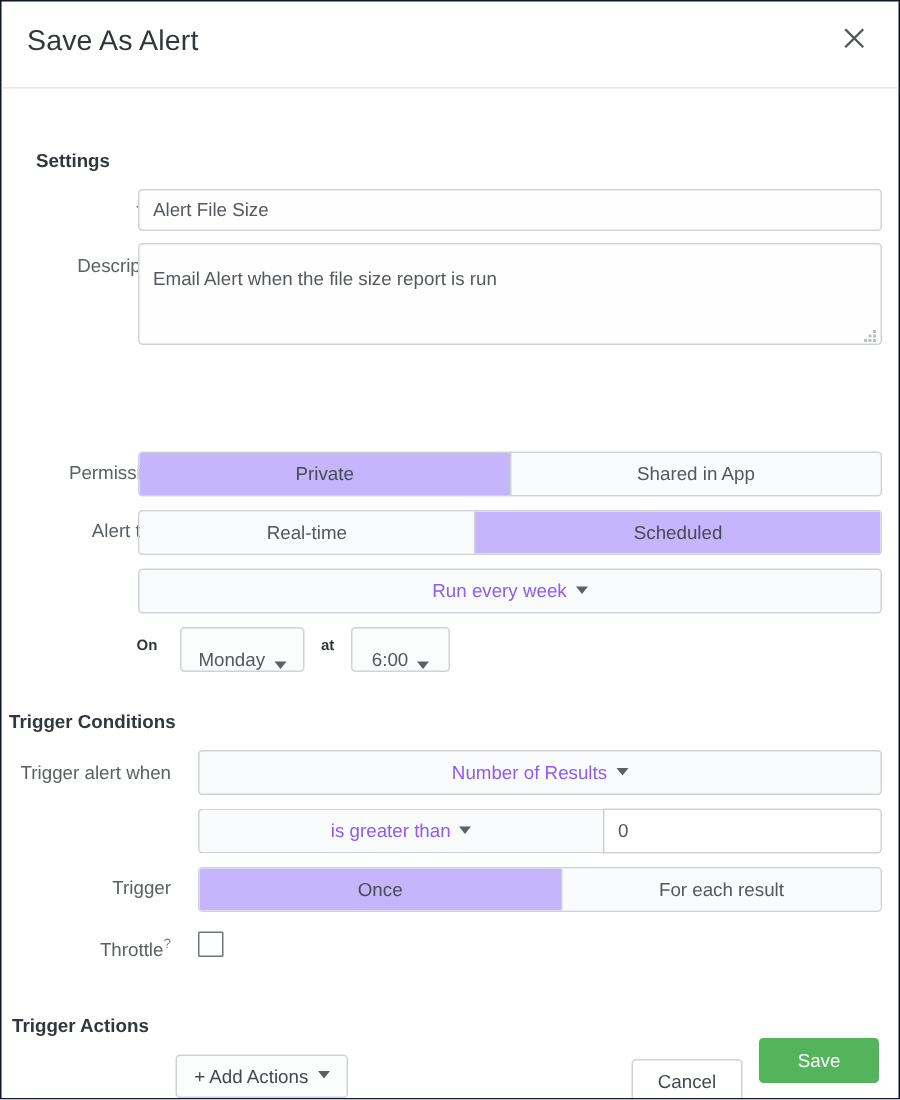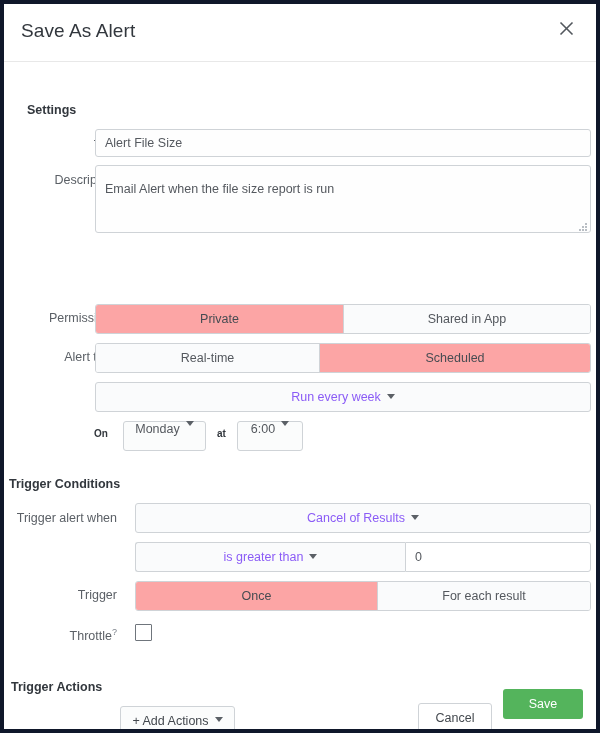--- a/index.html
+++ b/index.html
@@ -11,21 +11,21 @@
   body {
     font-family: "Liberation Sans", sans-serif;
     -webkit-font-smoothing: antialiased;
   }
   #dialog {
     position: relative;
     width: 600px;
     height: 733px;
     box-sizing: border-box;
     background: #ffffff;
-    border: 4px solid #0f172a;
+    border: 1px solid #0f172a;
     overflow: hidden;
   }
 
   
   .dlg-header {
     position: relative;
     height: 58px;
     box-sizing: border-box;
     border-bottom: 1px solid #e8e8e8;
   }
@@ -128,21 +128,21 @@
     display: flex;
     align-items: center;
     justify-content: center;
     font-size: 12.5px;
     color: #54585e;
     background: #fafbfc;
     cursor: pointer;
     height: 100%;
   }
   .seg-opt.selected {
-    background: #fca5a5;
+    background: #c4b5fd;
     color: #474c52;
   }
   .seg-opt + .seg-opt { border-left: 1px solid #cfd3d7; }
 
   
   .dd-wide {
     position: absolute;
     box-sizing: border-box;
     height: 30px;
     display: flex;
@@ -166,21 +166,21 @@
     position: relative;
     top: -1px;
   }
 
   
   .dd-small {
     position: absolute;
     box-sizing: border-box;
     height: 30px;
     display: flex;
-    align-items: flex-start;
+    align-items: flex-end;
     justify-content: center;
     background: #fbfcfc;
     border: 1px solid #cfd3d7;
     border-radius: 3px;
     font-size: 12.5px;
     color: #54585e;
     cursor: pointer;
   }
   .inline-word {
     position: absolute;
@@ -315,21 +315,21 @@
     <div class="inline-word" style="left:213px; top:366px;">at</div>
     <div class="dd-small" style="left:233px; top:359px; width:66px;">
       <span>6:00</span>
       <span class="caret"></span>
     </div>
 
     <div class="section-head" style="left:5px; top:415px;">Trigger Conditions</div>
 
     <div class="field-label" style="top:449px;">Trigger alert when</div>
     <div class="dd-wide" style="left:131px; top:441px; width:456px;">
-      <span>Cancel of Results</span>
+      <span>Number of Results</span>
       <span class="caret"></span>
     </div>
 
     <div class="dd-wide" style="left:131px; top:480px; width:270px; border-right:none; border-radius:3px 0 0 3px;">
       <span>is greater than</span>
       <span class="caret"></span>
     </div>
     <input class="txt-input" type="text" style="left: 401px; top: 480px; width: 186px; height: 30px; border-radius: 0px 3px 3px 0px; background: rgb(255, 255, 255);" value="0" placeholder="0">
 
     <div class="field-label" style="top:526px;">Trigger</div>

